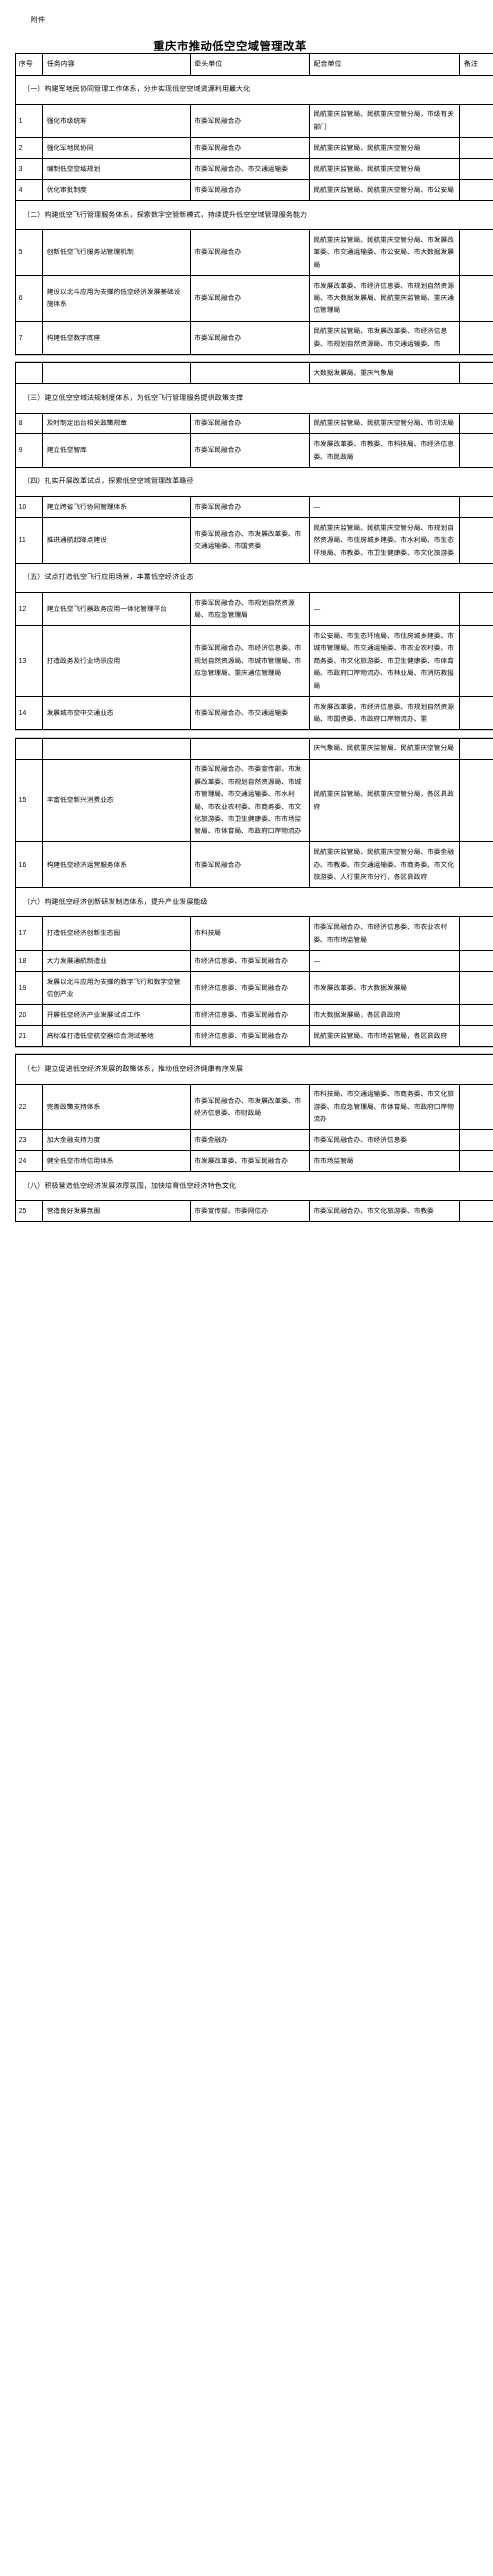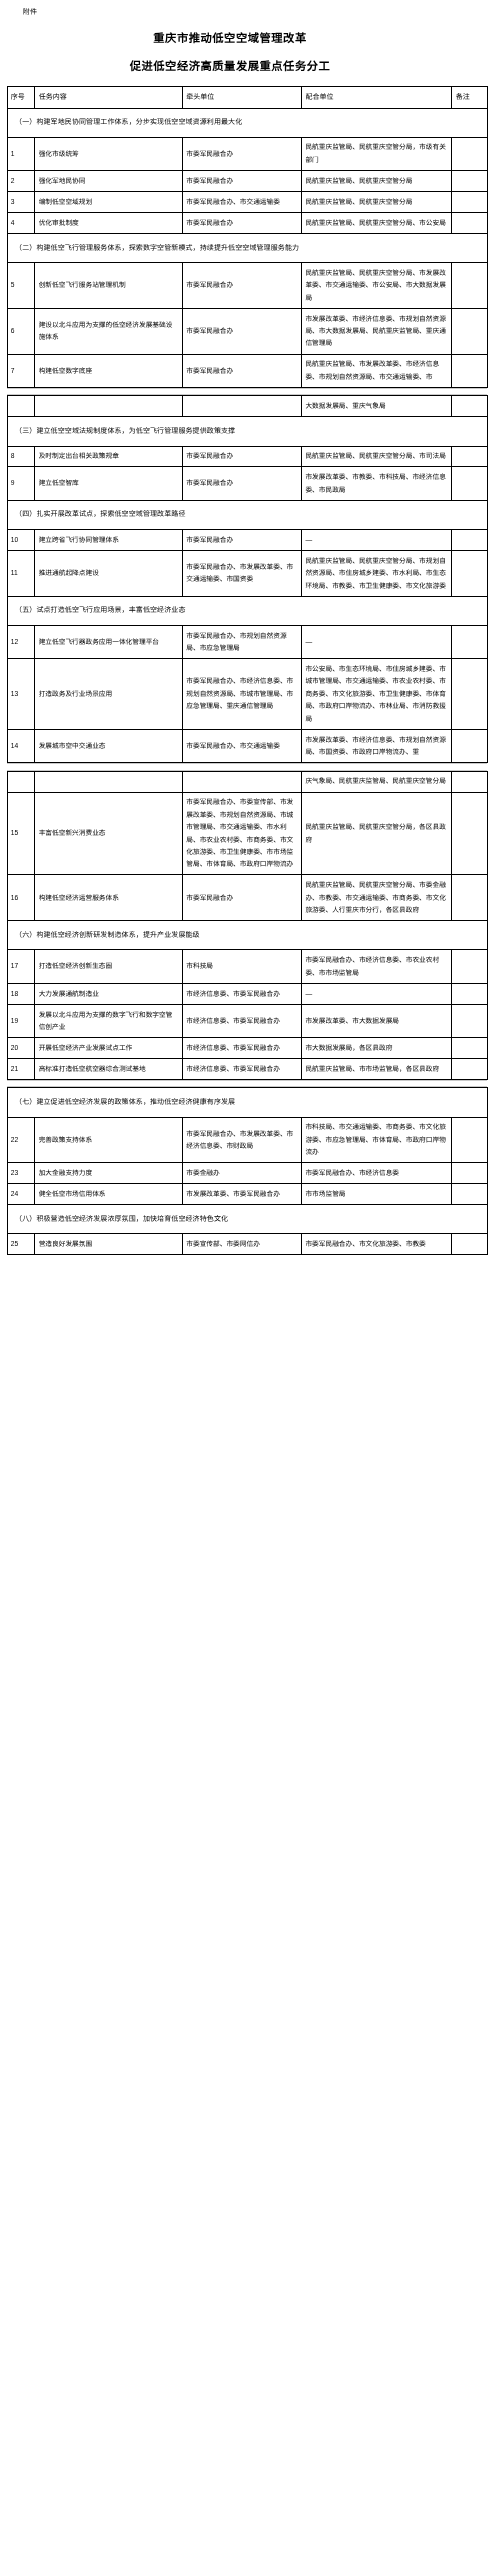--- a/index.html
+++ b/index.html
@@ -10,21 +10,21 @@
   body {
     width: 494px;
     font-family: "Liberation Sans", "DejaVu Sans", sans-serif;
     color: #000000;
     -webkit-font-smoothing: none;
   }
   .page {
     width: 460px;
     position: relative;
     box-sizing: border-box;
-    padding: 0;
+    padding: 8px;
   }
   .attachment-label {
     font-size: 7px;
     line-height: 1.2;
     padding: 7.6px 0 0 22.7px;
     letter-spacing: 0.3px;
   }
   .doc-title {
     text-align: center;
     font-size: 11.3px;
@@ -88,21 +88,20 @@
 </style>
 </head>
 <body>
 
 <div class="page">
 
   <div class="attachment-label">附件</div>
 
   <div class="doc-title">重庆市推动低空空域管理改革</div>
 
-  <div class="doc-title-2">促进低空经济高质量发展重点任务分工</div>
 
   <div class="table-wrap">
     <table class="task-table">
       <colgroup>
         <col class="c-no">
           <col class="c-task">
           <col class="c-lead">
           <col class="c-coop">
           <col class="c-rem">
       </colgroup>

